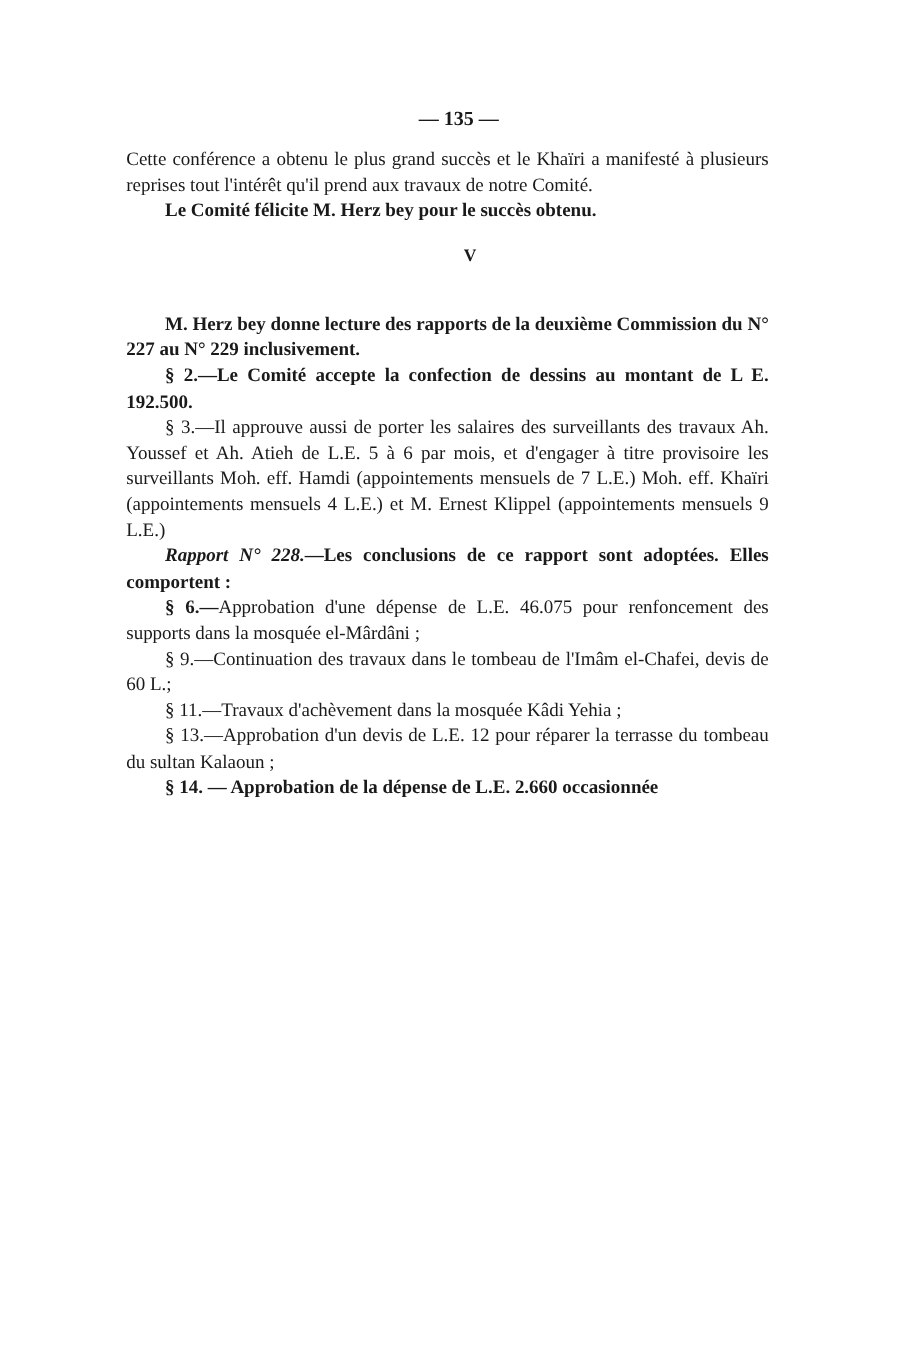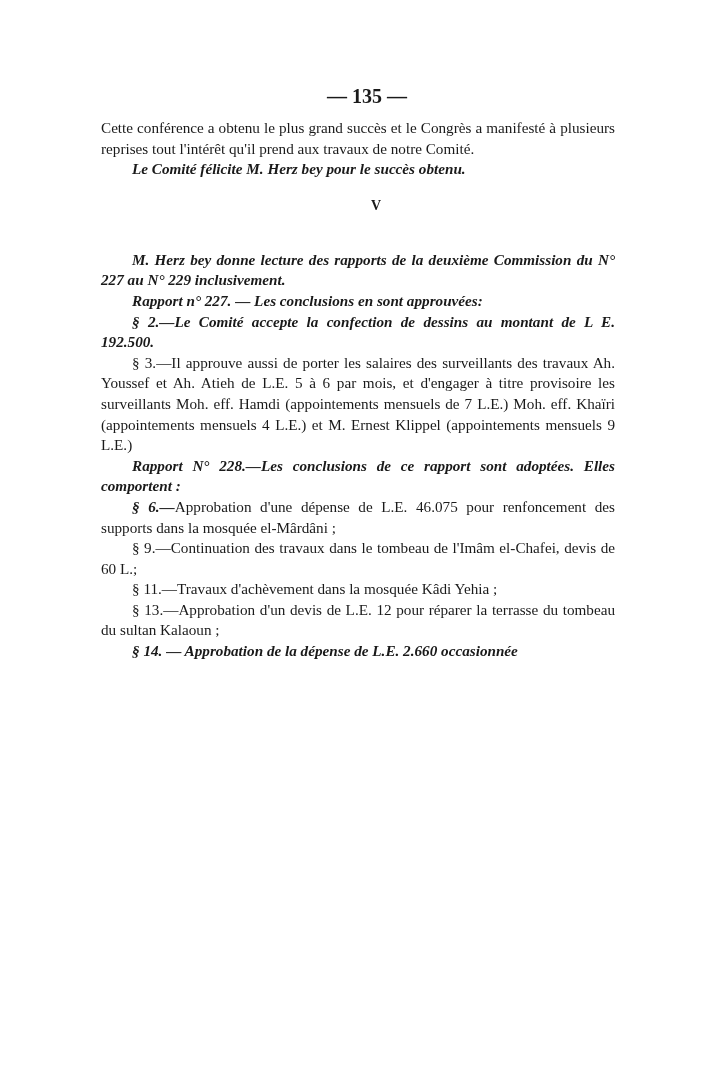--- a/index.html
+++ b/index.html
@@ -16,59 +16,58 @@
       color: #1a1a1a;
     }
     .page {
       position: absolute;
       left: 101px;
       top: 84px;
       width: 514px;
     }
     .folio {
       text-align: center;
-      font-size: 20px;
+      font-size: 16px;
       font-weight: bold;
       height: 34px;
       line-height: 24px;
       margin-left: 18px;
     }
     p {
       margin: 0;
       font-size: 15.2px;
       line-height: 20.6px;
       text-align: justify;
     }
     .indent { text-indent: 31px; }
-    .b { font-weight: bold; font-style: italic; }
+    .b { font-weight: bold; }
     .it { font-style: italic; font-weight: bold; }
     .section-mark {
       text-align: center;
       font-weight: bold;
       font-size: 14px;
       height: 64px;
       line-height: 40px;
       margin-top: 6px;
       margin-left: 36px;
     }
   </style>
 </head>
 <body>
 
 <div class="page">
   <div class="folio">— 135 —</div>
 
-  <p>Cette conférence a obtenu le plus grand succès et le Congrès a manifesté à plusieurs reprises tout l'intérêt qu'il prend aux travaux de notre Comité.</p>
+  <p>Cette conférence a obtenu le plus grand succès et le Khaïri a manifesté à plusieurs reprises tout l'intérêt qu'il prend aux travaux de notre Comité.</p>
   <p class="indent b">Le Comité félicite M. Herz bey pour le succès obtenu.</p>
 
   <div class="section-mark">V</div>
 
   <p class="indent"><span class="b">M. Herz bey donne lecture des rapports de la deuxième Commission du N° 227 au N° 229 inclusivement.</span></p>
 
-  <p class="indent"><span class="it">Rapport n° 227.</span><span class="b"> — Les conclusions en sont approuvées:</span></p>
 
   <p class="indent"><span class="b">§ 2.—</span><span class="b">Le Comité accepte la confection de dessins au montant de L E. 192.500.</span></p>
   <p class="indent"><span>§ 3.—</span><span>Il approuve aussi de porter les salaires des surveillants des travaux Ah. Youssef et Ah. Atieh de L.E. 5 à 6 par mois, et d'engager à titre provisoire les surveillants Moh. eff. Hamdi (appointements mensuels de 7 L.E.) Moh. eff. Khaïri (appointements mensuels 4 L.E.) et M. Ernest Klippel (appointements mensuels 9 L.E.)</span></p>
 
   <p class="indent"><span class="it">Rapport N° 228.</span><span class="b">—Les conclusions de ce rapport sont adoptées. Elles comportent :</span></p>
 
   <p class="indent"><span class="b">§ 6.—</span><span>Approbation d'une dépense de L.E. 46.075 pour renfoncement des supports dans la mosquée el-Mârdâni ;</span></p>
   <p class="indent"><span>§ 9.—</span><span>Continuation des travaux dans le tombeau de l'Imâm el-Chafei, devis de 60 L.;</span></p>
   <p class="indent"><span>§ 11.—</span><span>Travaux d'achèvement dans la mosquée Kâdi Yehia ;</span></p>
   <p class="indent"><span>§ 13.—</span><span>Approbation d'un devis de L.E. 12 pour réparer la terrasse du tombeau du sultan Kalaoun ;</span></p>

